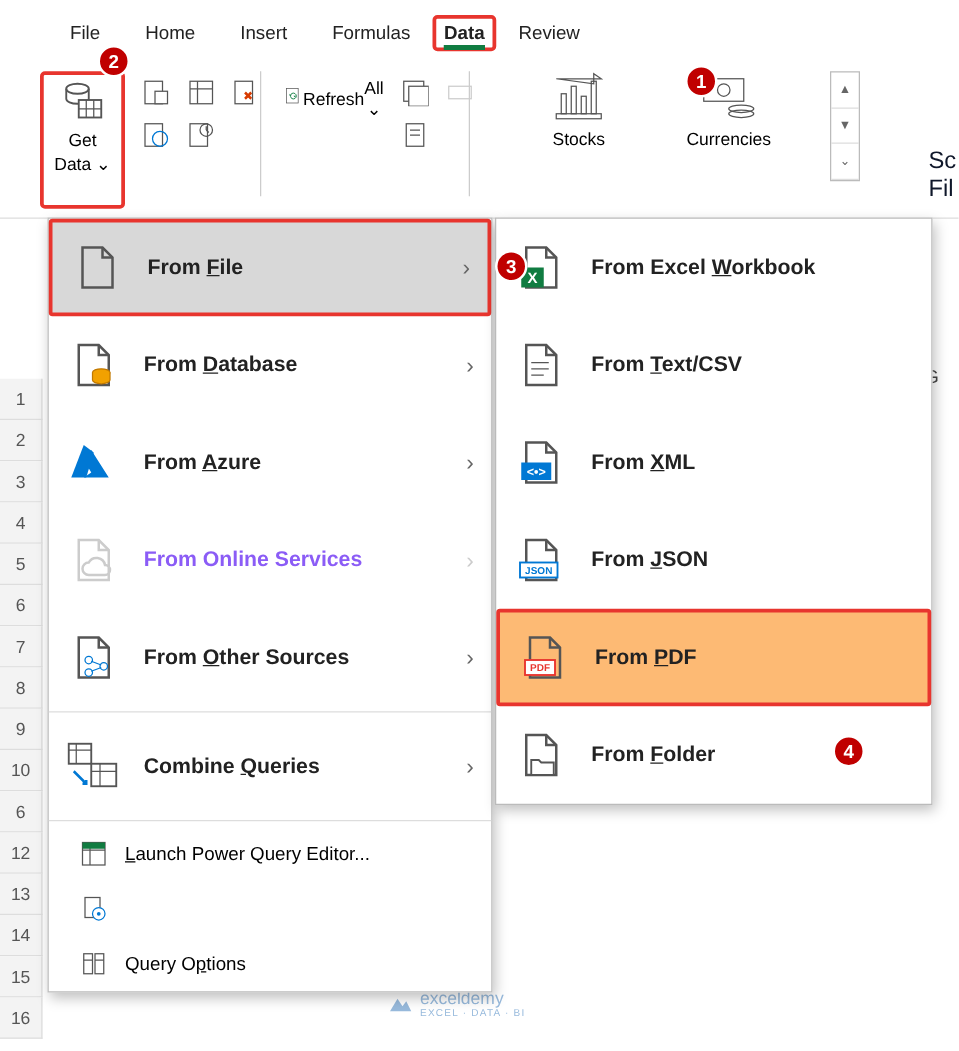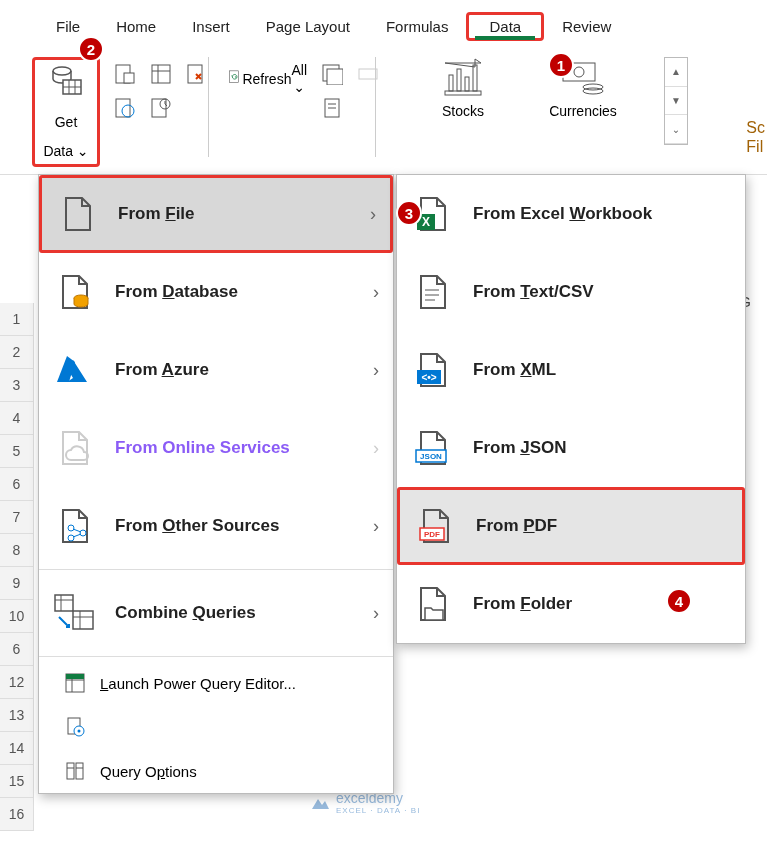--- a/index.html
+++ b/index.html
@@ -1,63 +1,62 @@
 <!DOCTYPE html>
 <html><head>
 <meta charset="utf-8">
 <style>
 * { box-sizing: border-box; margin: 0; padding: 0; }
 body { font-family: "Segoe UI", Arial, sans-serif; font-size: 15px; background: #fff; width: 767px; height: 841px; overflow: hidden; position: relative; }
 .ribbon-tabs { display: flex; gap: 0; padding: 8px 0 0 38px; align-items: center; height: 45px; }
 .ribbon-tab { padding: 6px 18px; color: #222; cursor: pointer; }
-.ribbon-tab.active { border: 3px solid #e8352e; border-radius: 4px; position: relative; font-weight: 400; padding: 3px 20px; }
+.ribbon-tab.active { border: 3px solid #e8352e; border-radius: 4px; position: relative; font-weight: 700; padding: 3px 6px; }
 .ribbon-tab.active::after { content:""; position:absolute; left:6px; right:6px; bottom:-2px; height:4px; background:#107c41; }
 .callout { position: absolute; width: 26px; height: 26px; border-radius: 50%; background: #c00000; color: #fff; font-weight: bold; display: flex; align-items: center; justify-content: center; font-size: 15px; border: 2px solid #fff; z-index: 20; }
 .toolbar { display: flex; align-items: flex-start; padding: 12px 0 0 32px; gap: 10px; height: 130px; border-bottom: 1px solid #ddd; }
-.getdata-btn { border: 3px solid #e8352e; border-radius: 4px; padding: 4px 6px 4px 6px; display: flex; flex-direction: column; align-items: center; width: 68px; height: 110px; justify-content: space-between; gap: 2px; background: #fff; }
+.getdata-btn { border: 3px solid #e8352e; border-radius: 4px; padding: 4px 6px 4px 6px; display: flex; flex-direction: column; align-items: center; width: 68px; height: 110px; justify-content: flex-start; gap: 2px; background: #fff; }
 .getdata-btn .lbl { font-size: 14px; text-align: center; line-height: 1.2; }
 .getdata-btn svg { margin-bottom: 4px; }
 .mini-icons { display: flex; flex-direction: column; flex-wrap: wrap; height: 96px; width: 80px; gap: 8px 6px; padding-top: 4px; }
 .mini-icons div { width: 30px; height: 26px; display:flex; align-items:center; justify-content:center;}
 .vsep { width: 1px; background: #ccc; height: 100px; margin: 0 8px; }
 .refresh-group { display:flex; flex-direction:row; align-items:center; width:80px;}
 .refresh-group .lbl { font-size:14px; text-align:center; line-height:1.2; margin-top:4px;}
 .stocks-group { display:flex; align-items:flex-start; padding-left:24px; gap:30px; }
 .stock-item { display:flex; flex-direction:column; align-items:center; width:90px;}
 .stock-item .lbl { font-size:14px; margin-top:6px;}
 .scroll-box { border:1px solid #bbb; width:24px; height:88px; margin-left:6px; display:flex; flex-direction:column;}
 .scroll-box div { flex:1; display:flex; align-items:center; justify-content:center; color:#666; font-size:10px; border-bottom:1px solid #ddd;}
-.rightcut { position:absolute; right:2px; top:118px; font-size:16px; color:#a16207; line-height:1.2;}
+.rightcut { position:absolute; right:2px; top:118px; font-size:19px; color:#0f172a; line-height:1.2;}
 .row-headers { position:absolute; left:0; top:303px; width:34px; }
 .row-headers div { height:33px; border-bottom:1px solid #ddd; border-right:1px solid #ddd; text-align:center; font-size:14px; color:#555; line-height:33px; background:#f3f3f3;}
 .col-g { position:absolute; right:16px; top:293px; font-size:15px; color:#444;}
 .menu1 { position:absolute; left:38px; top:174px; width:356px; background:#fff; border:1px solid #bbb; box-shadow:2px 4px 10px rgba(0,0,0,0.25); z-index:5; }
 .menu2 { position:absolute; left:396px; top:174px; width:350px; background:#fff; border:1px solid #bbb; box-shadow:2px 4px 10px rgba(0,0,0,0.25); z-index:5; }
 .menu-item { display:flex; align-items:center; height:78px; padding:0 14px; gap:18px; position:relative; cursor:pointer; }
 .menu-item .txt { font-weight:bold; font-size:17px; color:#222; }
 .menu-item.disabled .txt { color:#8b5cf6; font-weight:bold;}
 .menu-item .chev { position:absolute; right:14px; color:#666; font-size:18px;}
 .menu-item.highlighted { background:#d8d8d8; border:3px solid #e8352e; border-radius:3px; }
-.menu-item.highlighted2 { background:#e5e5e5; border:3px solid #e8352e; border-radius:3px; }
+.menu-item.highlighted2 { background:#fdba74; border:3px solid #e8352e; border-radius:3px; }
 .menu-sep { height:1px; background:#ddd; margin:4px 0;}
 .small-item { display:flex; align-items:center; height:44px; padding:0 25px; gap:14px; font-size:15px; cursor:pointer;}
 .small-item svg { flex-shrink:0;}
 .icon-box { width:44px; height:44px; display:flex; align-items:center; justify-content:center; flex-shrink:0;}
 u { text-decoration: underline; }
 .watermark { position:absolute; left:310px; top:790px; font-size:14px; color:#8db3d9; display:flex; align-items:center; gap:6px; opacity:0.9;}
 .watermark .sub { font-size:8px; letter-spacing:1px; color:#8db3d9;}
 </style>
 </head>
 <body>
 
 <div class="ribbon-tabs">
   <div class="ribbon-tab">File</div>
   <div class="ribbon-tab">Home</div>
   <div class="ribbon-tab">Insert</div>
-  <div class="ribbon-tab">Page Layout</div>
   <div class="ribbon-tab">Formulas</div>
   <div class="ribbon-tab active">Data</div>
   <div class="ribbon-tab">Review</div>
 </div>
 
 <div class="callout" style="left:548px; top:52px;">1</div>
 <div class="callout" style="left:78px; top:36px;">2</div>
 <div class="callout" style="left:396px; top:200px;">3</div>
 <div class="callout" style="left:666px; top:588px;">4</div>
 

